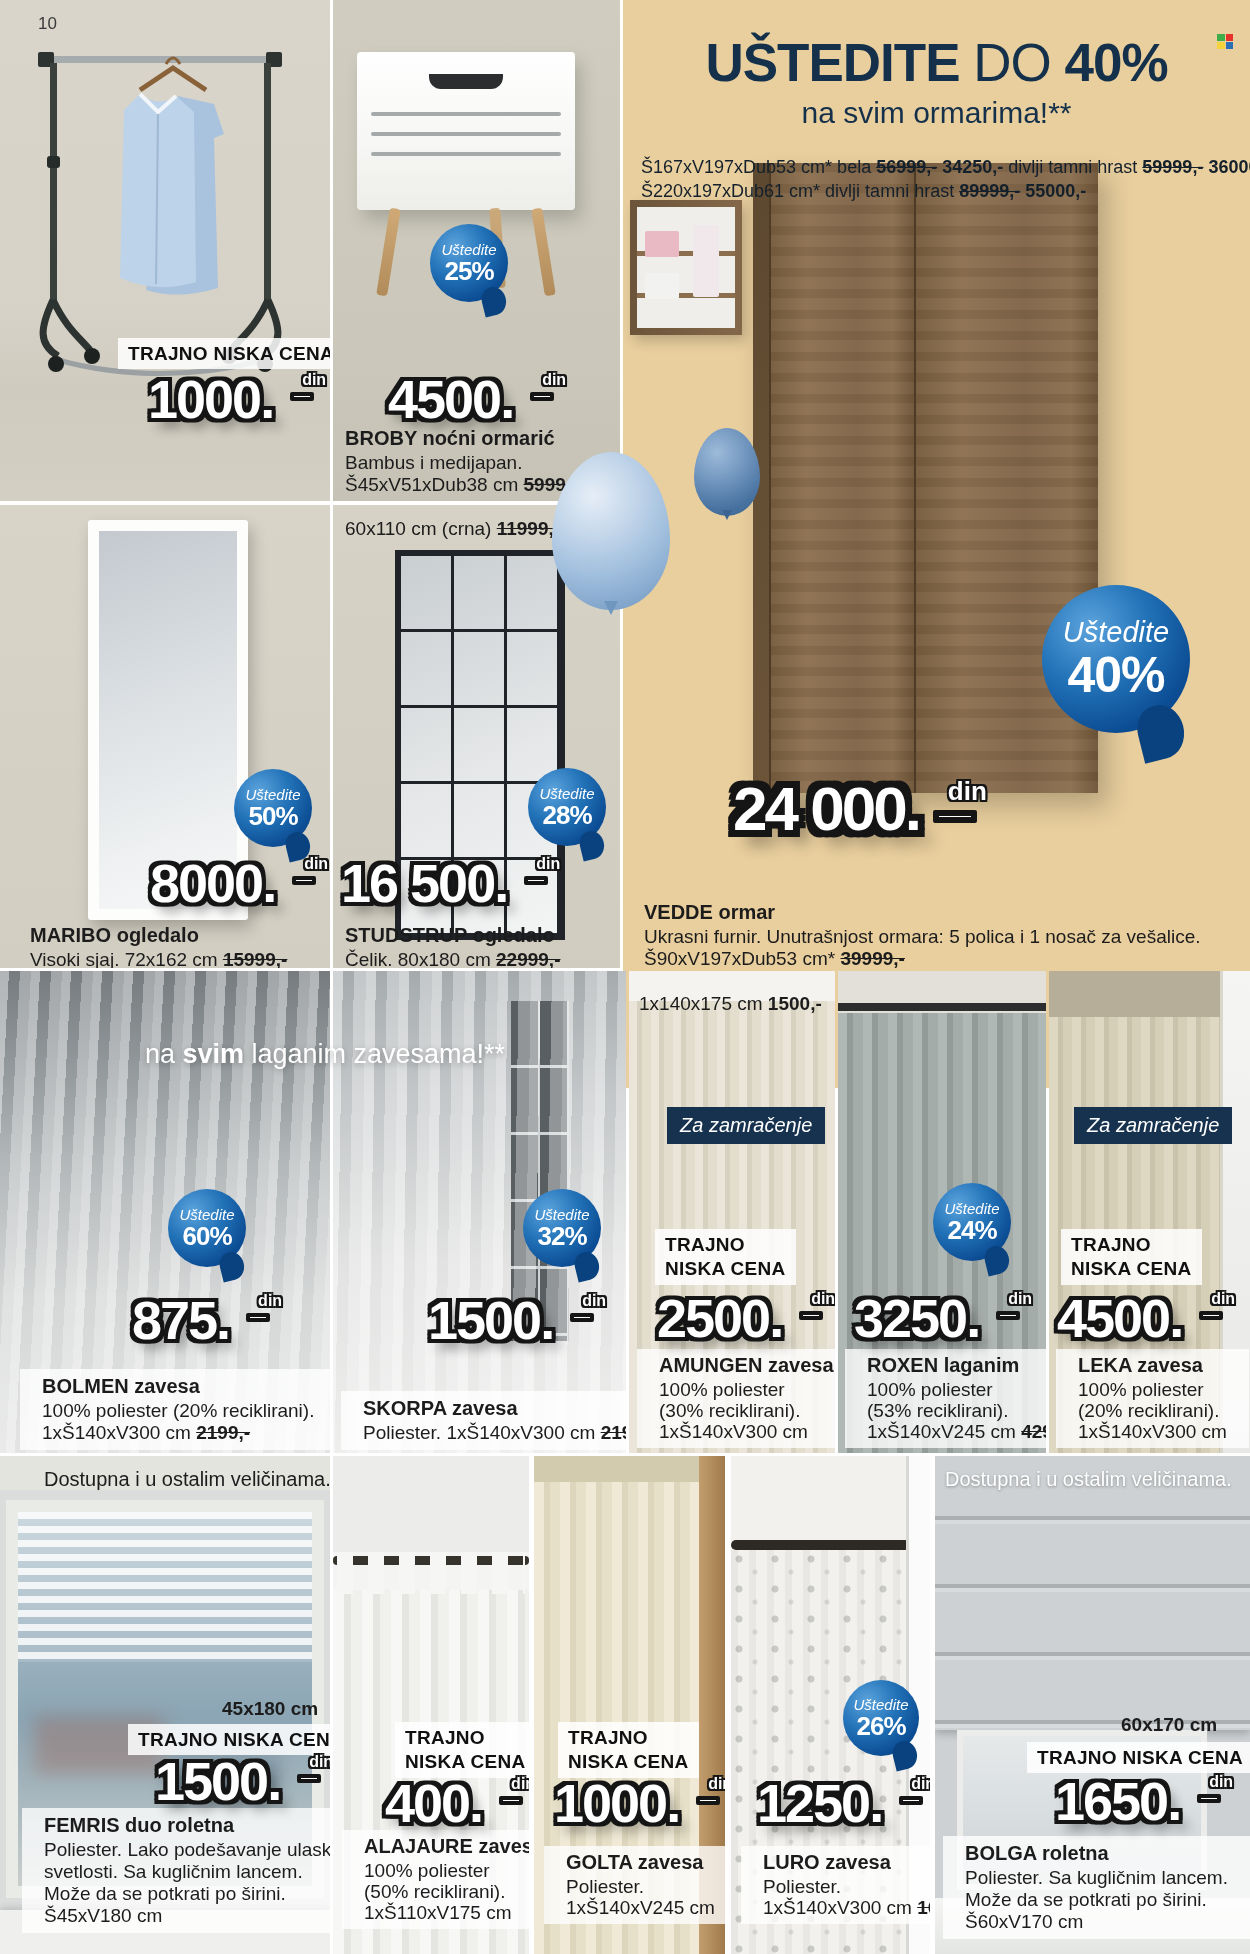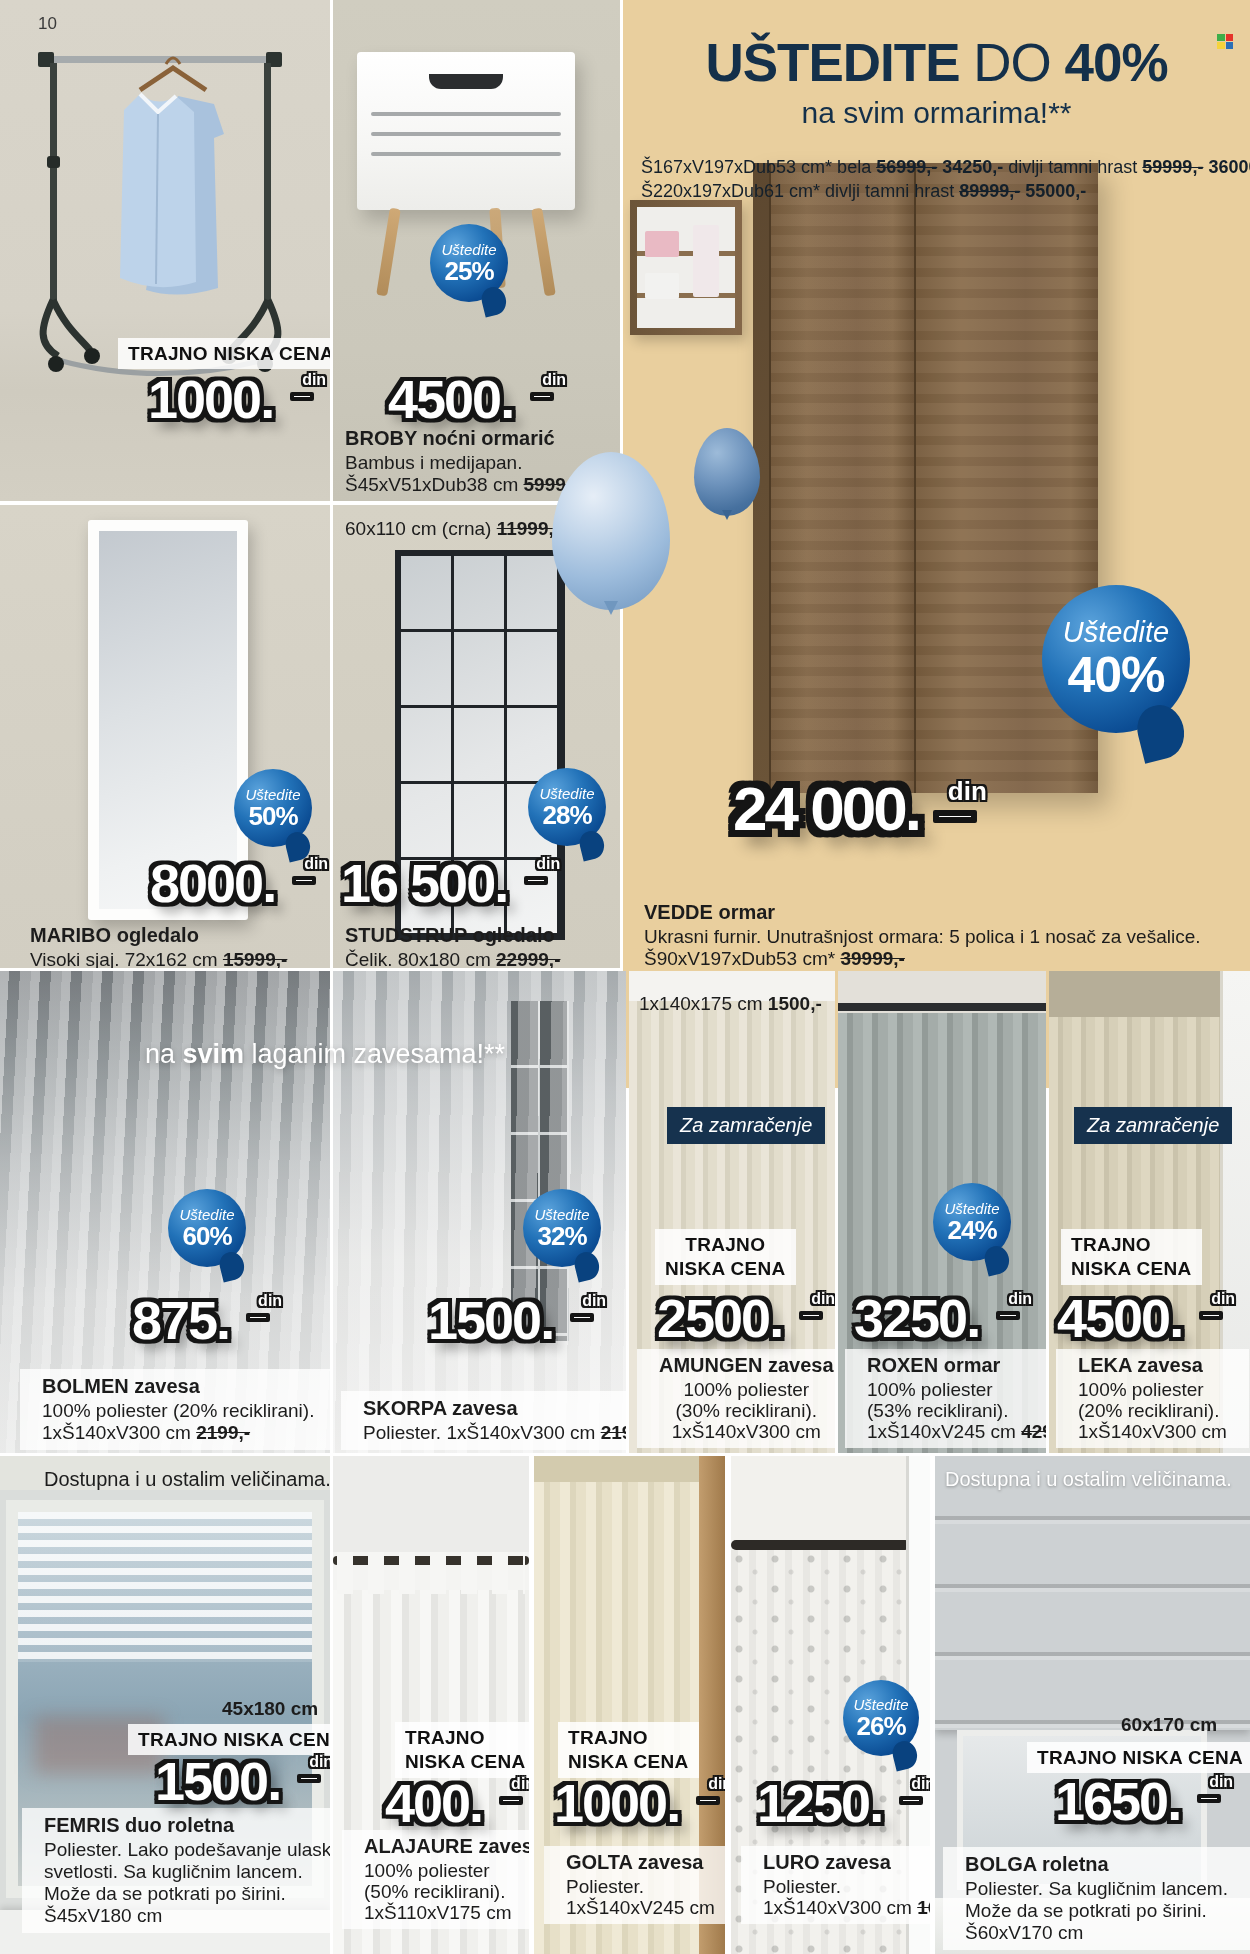--- a/index.html
+++ b/index.html
@@ -16,21 +16,21 @@
   #c-banner{left:623px;top:0;width:627px;height:1088px;background:#e9cf9e;}
   #c-maribo{left:0;top:505px;width:330px;height:463px;background:linear-gradient(180deg,#d8d4c8,#d2cec2);}
   #c-studstrup{left:333px;top:505px;width:287px;height:463px;background:linear-gradient(180deg,#d6d2c5,#d0ccbf);}
 
   #c-bolmen{left:0;top:971px;width:330px;height:482px;background:linear-gradient(180deg,#64696d 0%,#7d8487 16%,#a9aeb0 40%,#cfd1d1 68%,#dfe0df 100%);}
   #c-bolmen::after{content:'';position:absolute;inset:0;background:repeating-linear-gradient(93deg,rgba(255,255,255,.5) 0 9px,rgba(255,255,255,.12) 9px 20px,rgba(248,248,248,.42) 20px 31px);}
   #c-skorpa{left:333px;top:971px;width:293px;height:482px;background:linear-gradient(180deg,#969c9f 0%,#b9bdbf 26%,#dcdddc 60%,#ebebea 100%);}
   #c-skorpa::after{content:'';position:absolute;inset:0;background:repeating-linear-gradient(91deg,rgba(255,255,255,.55) 0 10px,rgba(255,255,255,.15) 10px 21px,rgba(250,250,250,.45) 21px 33px);}
   .sk-win{position:absolute;left:178px;top:30px;width:58px;height:340px;background:#3c4346;
           background-image:repeating-linear-gradient(180deg,transparent 0 64px,#c7cbcc 64px 67px),repeating-linear-gradient(90deg,transparent 0 27px,#c7cbcc 27px 29px);}
-  #c-amungen{left:629px;top:971px;width:206px;height:482px;background:#e6e2d4;text-align:center;}
+  #c-amungen{left:629px;top:971px;width:206px;height:482px;background:#e6e2d4;}
   #c-amungen::before{content:'';position:absolute;top:0;left:0;right:0;height:30px;background:#f4f3f0;border-bottom:4px solid #dedacd;}
   #c-amungen::after{content:'';position:absolute;left:0;right:0;top:30px;bottom:0;background:repeating-linear-gradient(90deg,#eae5d8 0 8px,#d7d2c0 8px 13px,#e2ddcc 13px 22px);}
   #c-roxen{left:838px;top:971px;width:208px;height:482px;background:#e3e0d9;}
   #c-roxen::after{content:'';position:absolute;left:0;right:0;top:42px;bottom:0;background:repeating-linear-gradient(90deg,#b0b8b5 0 9px,#939b98 9px 15px,#a4aca9 15px 25px);}
   .rx-rod{position:absolute;top:32px;left:0;right:0;height:8px;background:#2b2d2f;z-index:1;}
   #c-leka{left:1049px;top:971px;width:201px;height:482px;background:#b6ae98;}
   #c-leka::after{content:'';position:absolute;left:0;right:0;top:46px;bottom:0;background:repeating-linear-gradient(90deg,#ded7c1 0 9px,#cac3ac 9px 14px,#d6cfb8 14px 23px);}
   .lk-win{position:absol ute;}
   .lk-win{position:absolute;right:0;top:0;width:30px;height:100%;background:linear-gradient(180deg,#f5f5f3,#e8e9e7);z-index:1;border-left:3px solid #d9d6cb;}
 
@@ -359,21 +359,21 @@
       <span class="b-pct">24%</span>
     </div>
     <div class="price" style="left:16px;top:320px">
       <span class="pnum">3250.</span>
       <span class="pcol">
           <span class="din">din</span>
           <span class="dash"></span>
         </span>
     </div>
     <div class="tb boxed" style="left:7px;top:378px;line-height:21px">
-      <div class="nm">ROXEN ormar</div>
+      <div class="nm">ROXEN laganim</div>
       <div>100% poliester</div>
       <div>(53% reciklirani).</div>
       <div><span>1xŠ140xV245 cm </span><span class="old">4299,-</span></div>
     </div>
   </div>
 
   <div class="cell" id="c-leka">
     <i class="lk-win"></i>
     <div class="zaz" style="left:25px;top:136px">Za zamračenje</div>
     <div class="tnc" style="left:12px;top:258px;line-height:1.25">
@@ -493,20 +493,20 @@
     <div class="avail light" style="left:10px;top:12px">Dostupna i u ostalim veličinama.</div>
     <div class="sizelbl" style="left:186px;top:258px">60x170 cm</div>
     <div class="tnc" style="left:92px;top:286px">TRAJNO NISKA CENA</div>
     <div class="price" style="left:120px;top:318px">
       <span class="pnum">1650.</span>
       <span class="pcol">
           <span class="din">din</span>
           <span class="dash"></span>
         </span>
     </div>
-    <div class="tb boxed" style="left:8px;top:391px">
+    <div class="tb boxed" style="left:8px;top:380px">
       <div class="nm">BOLGA roletna</div>
       <div>Poliester. Sa kugličnim lancem.</div>
       <div>Može da se potkrati po širini.</div>
       <div>Š60xV170 cm</div>
     </div>
   </div>
 </div>
 
 </body></html>

